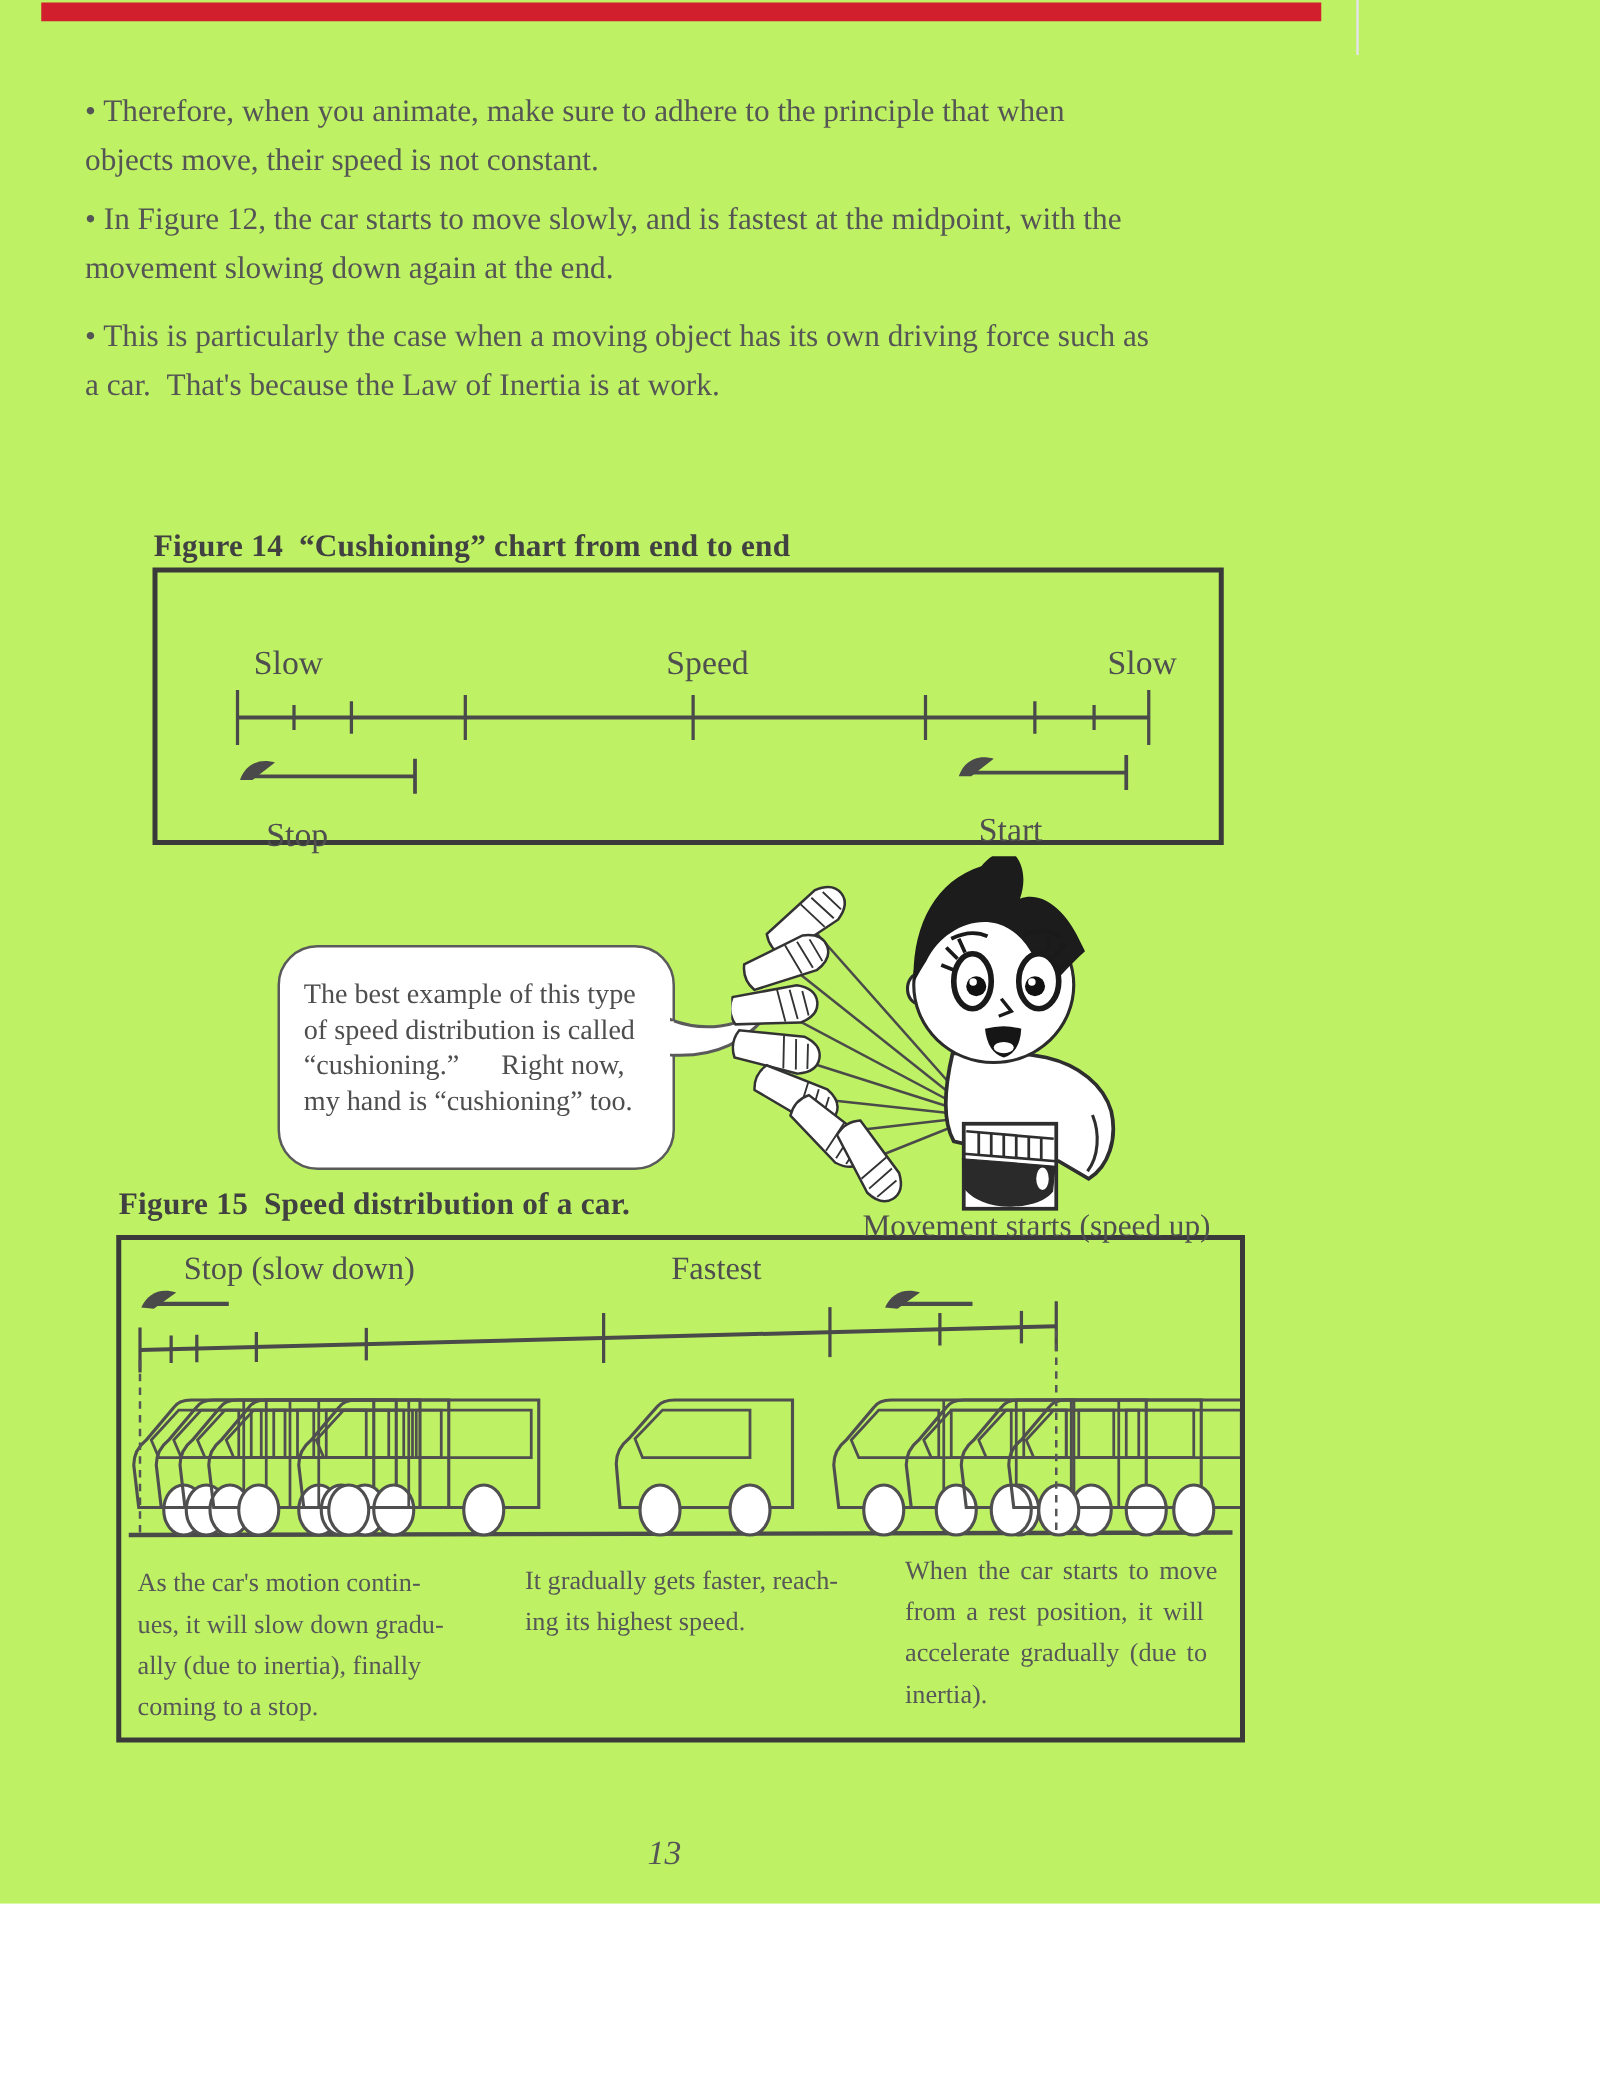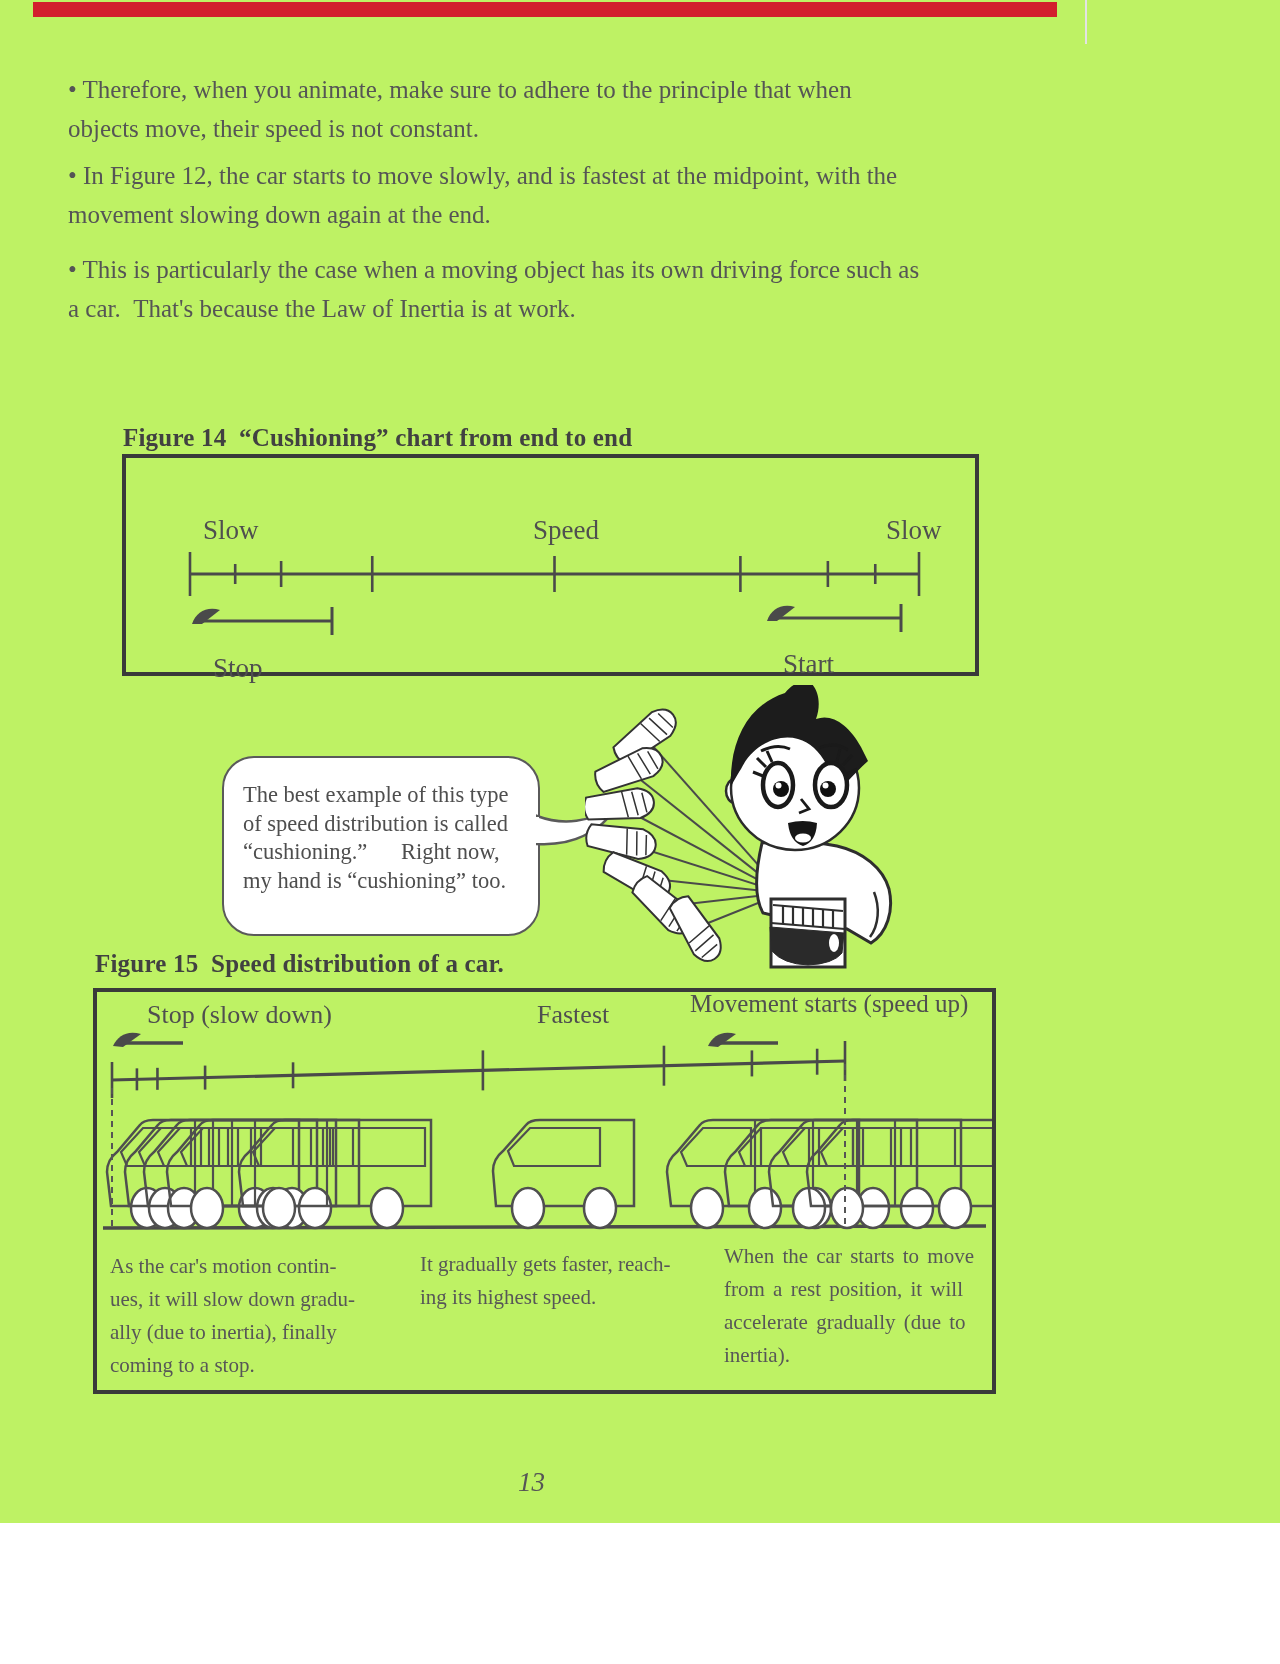--- a/index.html
+++ b/index.html
@@ -162,21 +162,21 @@
     <path d="M 216,114 L 224,124 L 214,128" fill="none" stroke="#1a1a1a" stroke-width="2.8"></path>
     <path d="M 203,138 Q 218,134 232,138 Q 231,157 218,161 Q 205,157 203,138 Z" fill="#161616"></path>
     <ellipse cx="218" cy="153" rx="8" ry="4.5" fill="#ffffff"></ellipse>
   </svg>
 
   <div class="abs figtitle" style="left:95px;top:950px;">Figure 15 Speed distribution of a car.</div>
   <div class="abs figbox" style="left:93px;top:988px;width:903px;height:406px;"></div>
 
   <div class="abs smalllabel" style="left:147px;top:1000px;font-size:26px;">Stop (slow down)</div>
   <div class="abs smalllabel" style="left:537px;top:1000px;font-size:26px;">Fastest</div>
-  <div class="abs smalllabel" style="left:690px;top:990px;">Movement starts (speed up)</div>
+  <div class="abs smalllabel" style="left:690px;top:968px;">Movement starts (speed up)</div>
 
   <svg class="abs" style="left:97px;top:992px;" width="895" height="398" viewBox="0 0 895 398">
     <defs>
       <g id="vlong">
         <path d="M 8,90 L 4,56 Q 4,44 14,36 L 36,10 Q 40,4 50,4 L 196,4 L 196,90 Z" fill="none" stroke="#4f4f4f" stroke-width="2.5"></path>
         <path d="M 18,36 L 40,12 L 88,12 L 88,50 L 24,50 Z" fill="none" stroke="#4f4f4f" stroke-width="2.2"></path>
         <path d="M 98,12 L 190,12 L 190,50 L 98,50 Z" fill="none" stroke="#4f4f4f" stroke-width="2.2"></path>
         <line x1="92" y1="4" x2="92" y2="90" stroke="#4f4f4f" stroke-width="2.2"></line>
         <ellipse cx="44" cy="92" rx="16" ry="20" fill="#fff" stroke="#4f4f4f" stroke-width="2.5"></ellipse>
         <ellipse cx="152" cy="92" rx="16" ry="20" fill="#fff" stroke="#4f4f4f" stroke-width="2.5"></ellipse>

